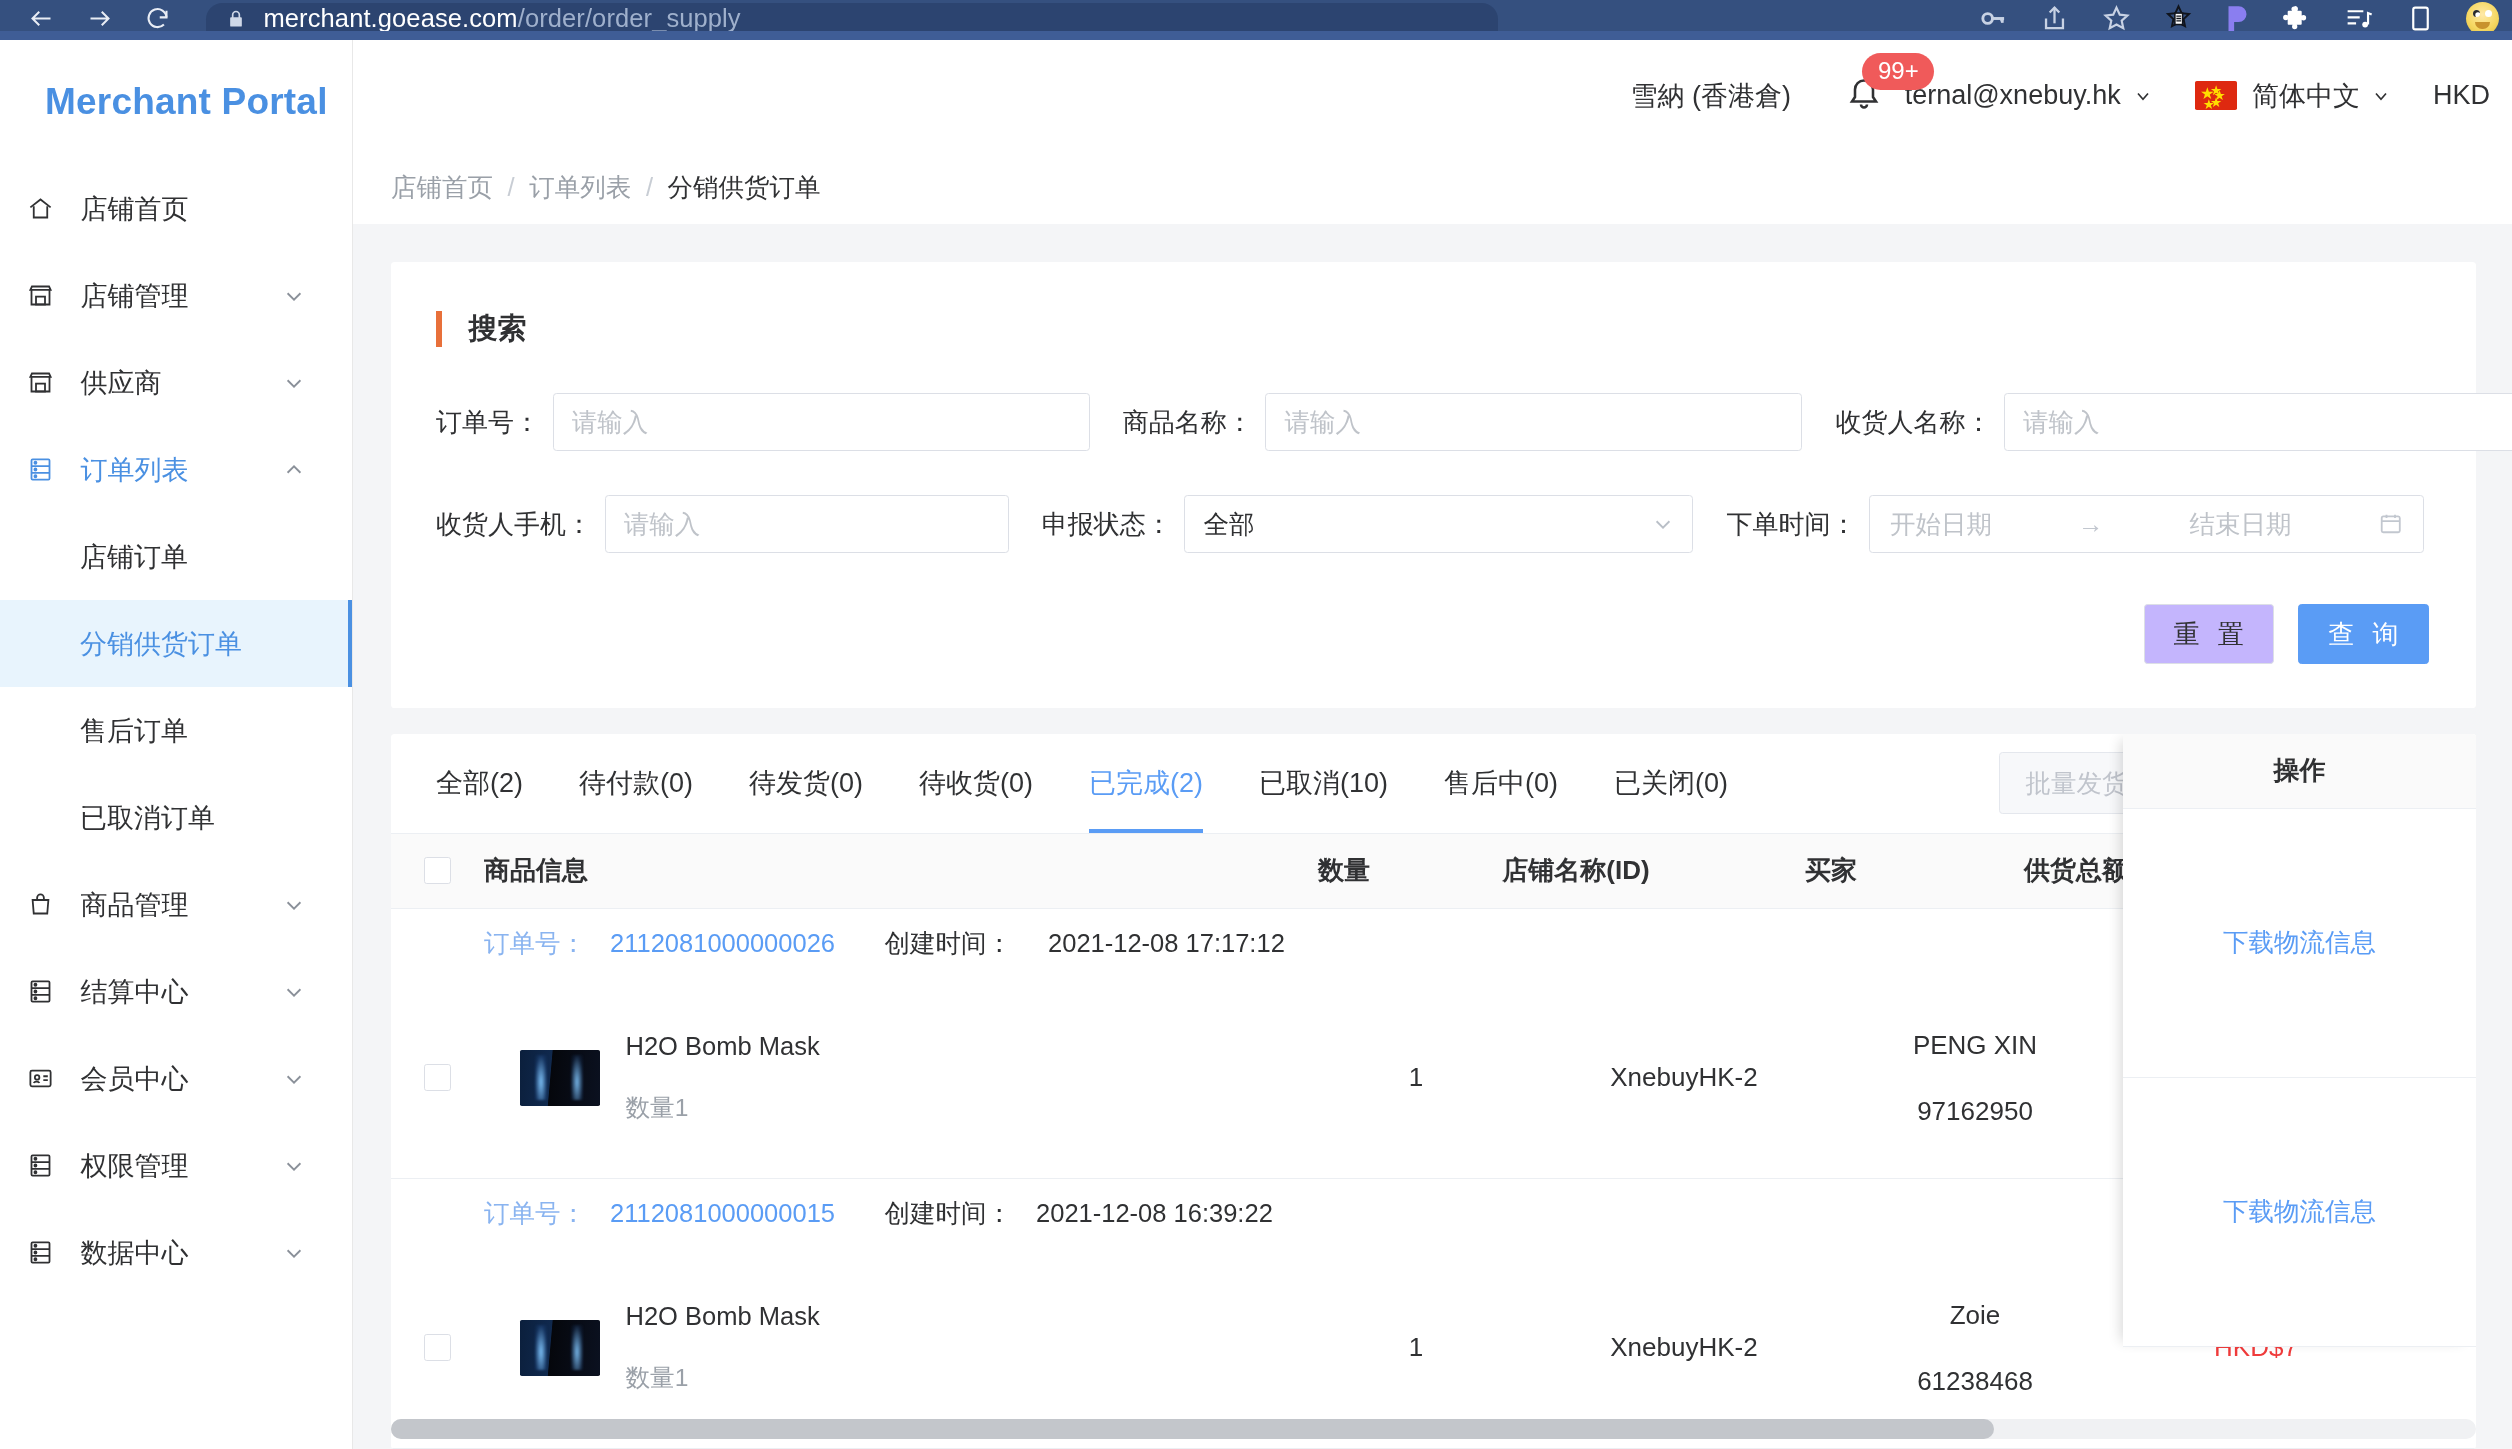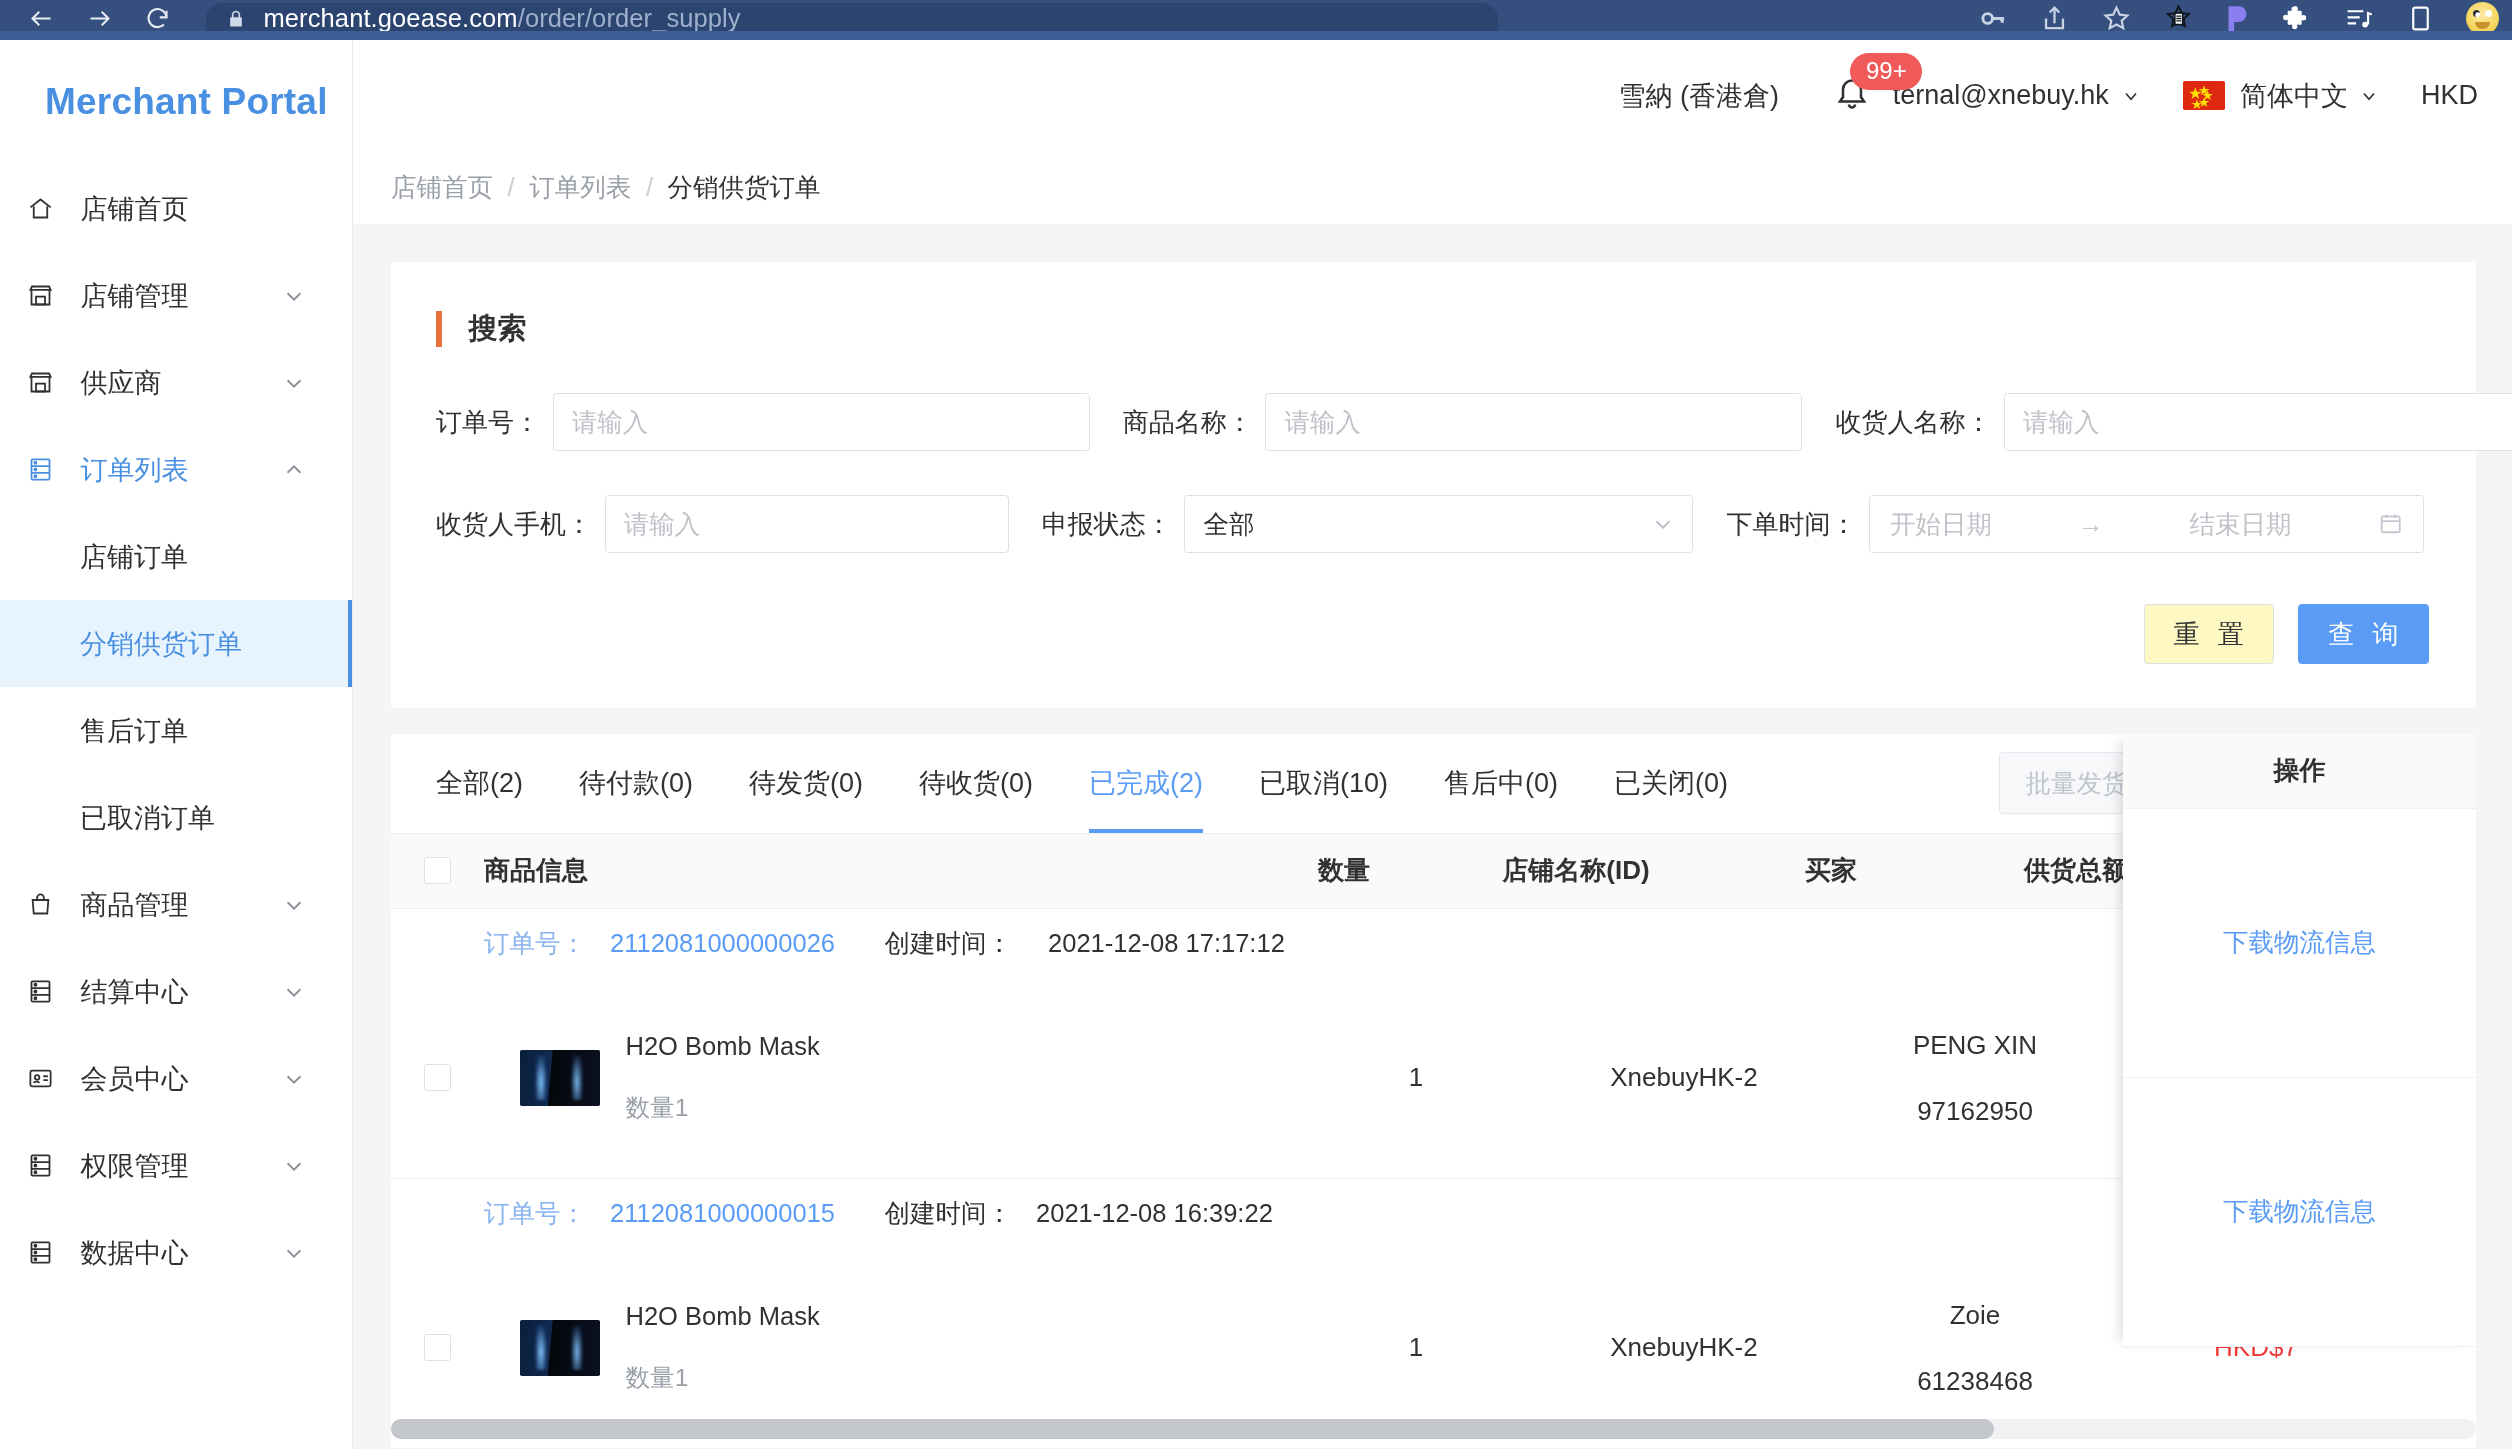--- a/index.html
+++ b/index.html
@@ -76,21 +76,21 @@
   }
   .sub-item.selected {
     background: #e8f4fd; color: #4a90e2; border-right: 4.5px solid #4a90e2;
   }
 
   
   .content { position: absolute; left: 353px; top: 0; width: 2159px; height: 1410px; background: #f4f5f7; }
   .topbar {
     height: 111px; background: #ffffff;
     display: flex; align-items: center; justify-content: flex-end;
-    padding-right: 34px; position: relative;
+    padding-right: 22px; position: relative;
   }
   .tb-user { font-size: 27px; color: #303133; margin-right: 55px; }
   .bell-wrap { position: relative; width: 55px; height: 45px; margin-right: 3.6px; }
   .bell-wrap svg { width: 36px; height: 36px; color: #303133; }
   .badge {
     position: absolute; left: 16.4px; top: -20px; background: #f05a5a; color: #fff;
     border-radius: 29px; font-size: 24px; padding: 6.4px 15.5px; line-height: 1; font-weight: 500;
   }
   .tb-email { font-size: 27px; color: #303133; margin-right: 12.7px; }
   .caret { display: inline-block; width: 20px; height: 20px; }
@@ -142,21 +142,21 @@
     font-size: 25.5px; color: #bfc3c9; background: #fff;
   }
   .dater .arrow { margin: 0 auto; color: #c2c7cf; }
   .dater .cal { margin-left: auto; width: 25.5px; height: 25.5px; color: #c2c7cf; }
   .btn-row { display: flex; justify-content: flex-end; padding: 51px 47px 44px 0; gap: 24px; }
   .btn {
     height: 60px; min-width: 124px; border-radius: 3.6px; font-size: 26px;
     display: flex; align-items: center; justify-content: center; cursor: pointer;
     letter-spacing: 5.5px; padding: 0 24px 0 29px;
   }
-  .btn-reset { background: #fef9c3; border: 0.9px solid #dcdfe6; color: #303133; }
+  .btn-reset { background: #c4b5fd; border: 0.9px solid #dcdfe6; color: #303133; }
   .btn-query { background: #5a9cf5; color: #fff; border: 0.9px solid #5a9cf5; }
 
   
   .card2 { background: #fff; margin: 25.5px 36px 0 38px; border-radius: 3.6px; position: relative; overflow: hidden; }
   .tabs { display: flex; align-items: center; height: 100px; padding: 0 45px; border-bottom: 0.9px solid #eceff3; }
   .tab {
     font-size: 27px; color: #303133; margin-right: 56px; cursor: pointer;
     height: 100px; display: flex; align-items: center; position: relative;
   }
   .tab.active { color: #5a9cf5; }

